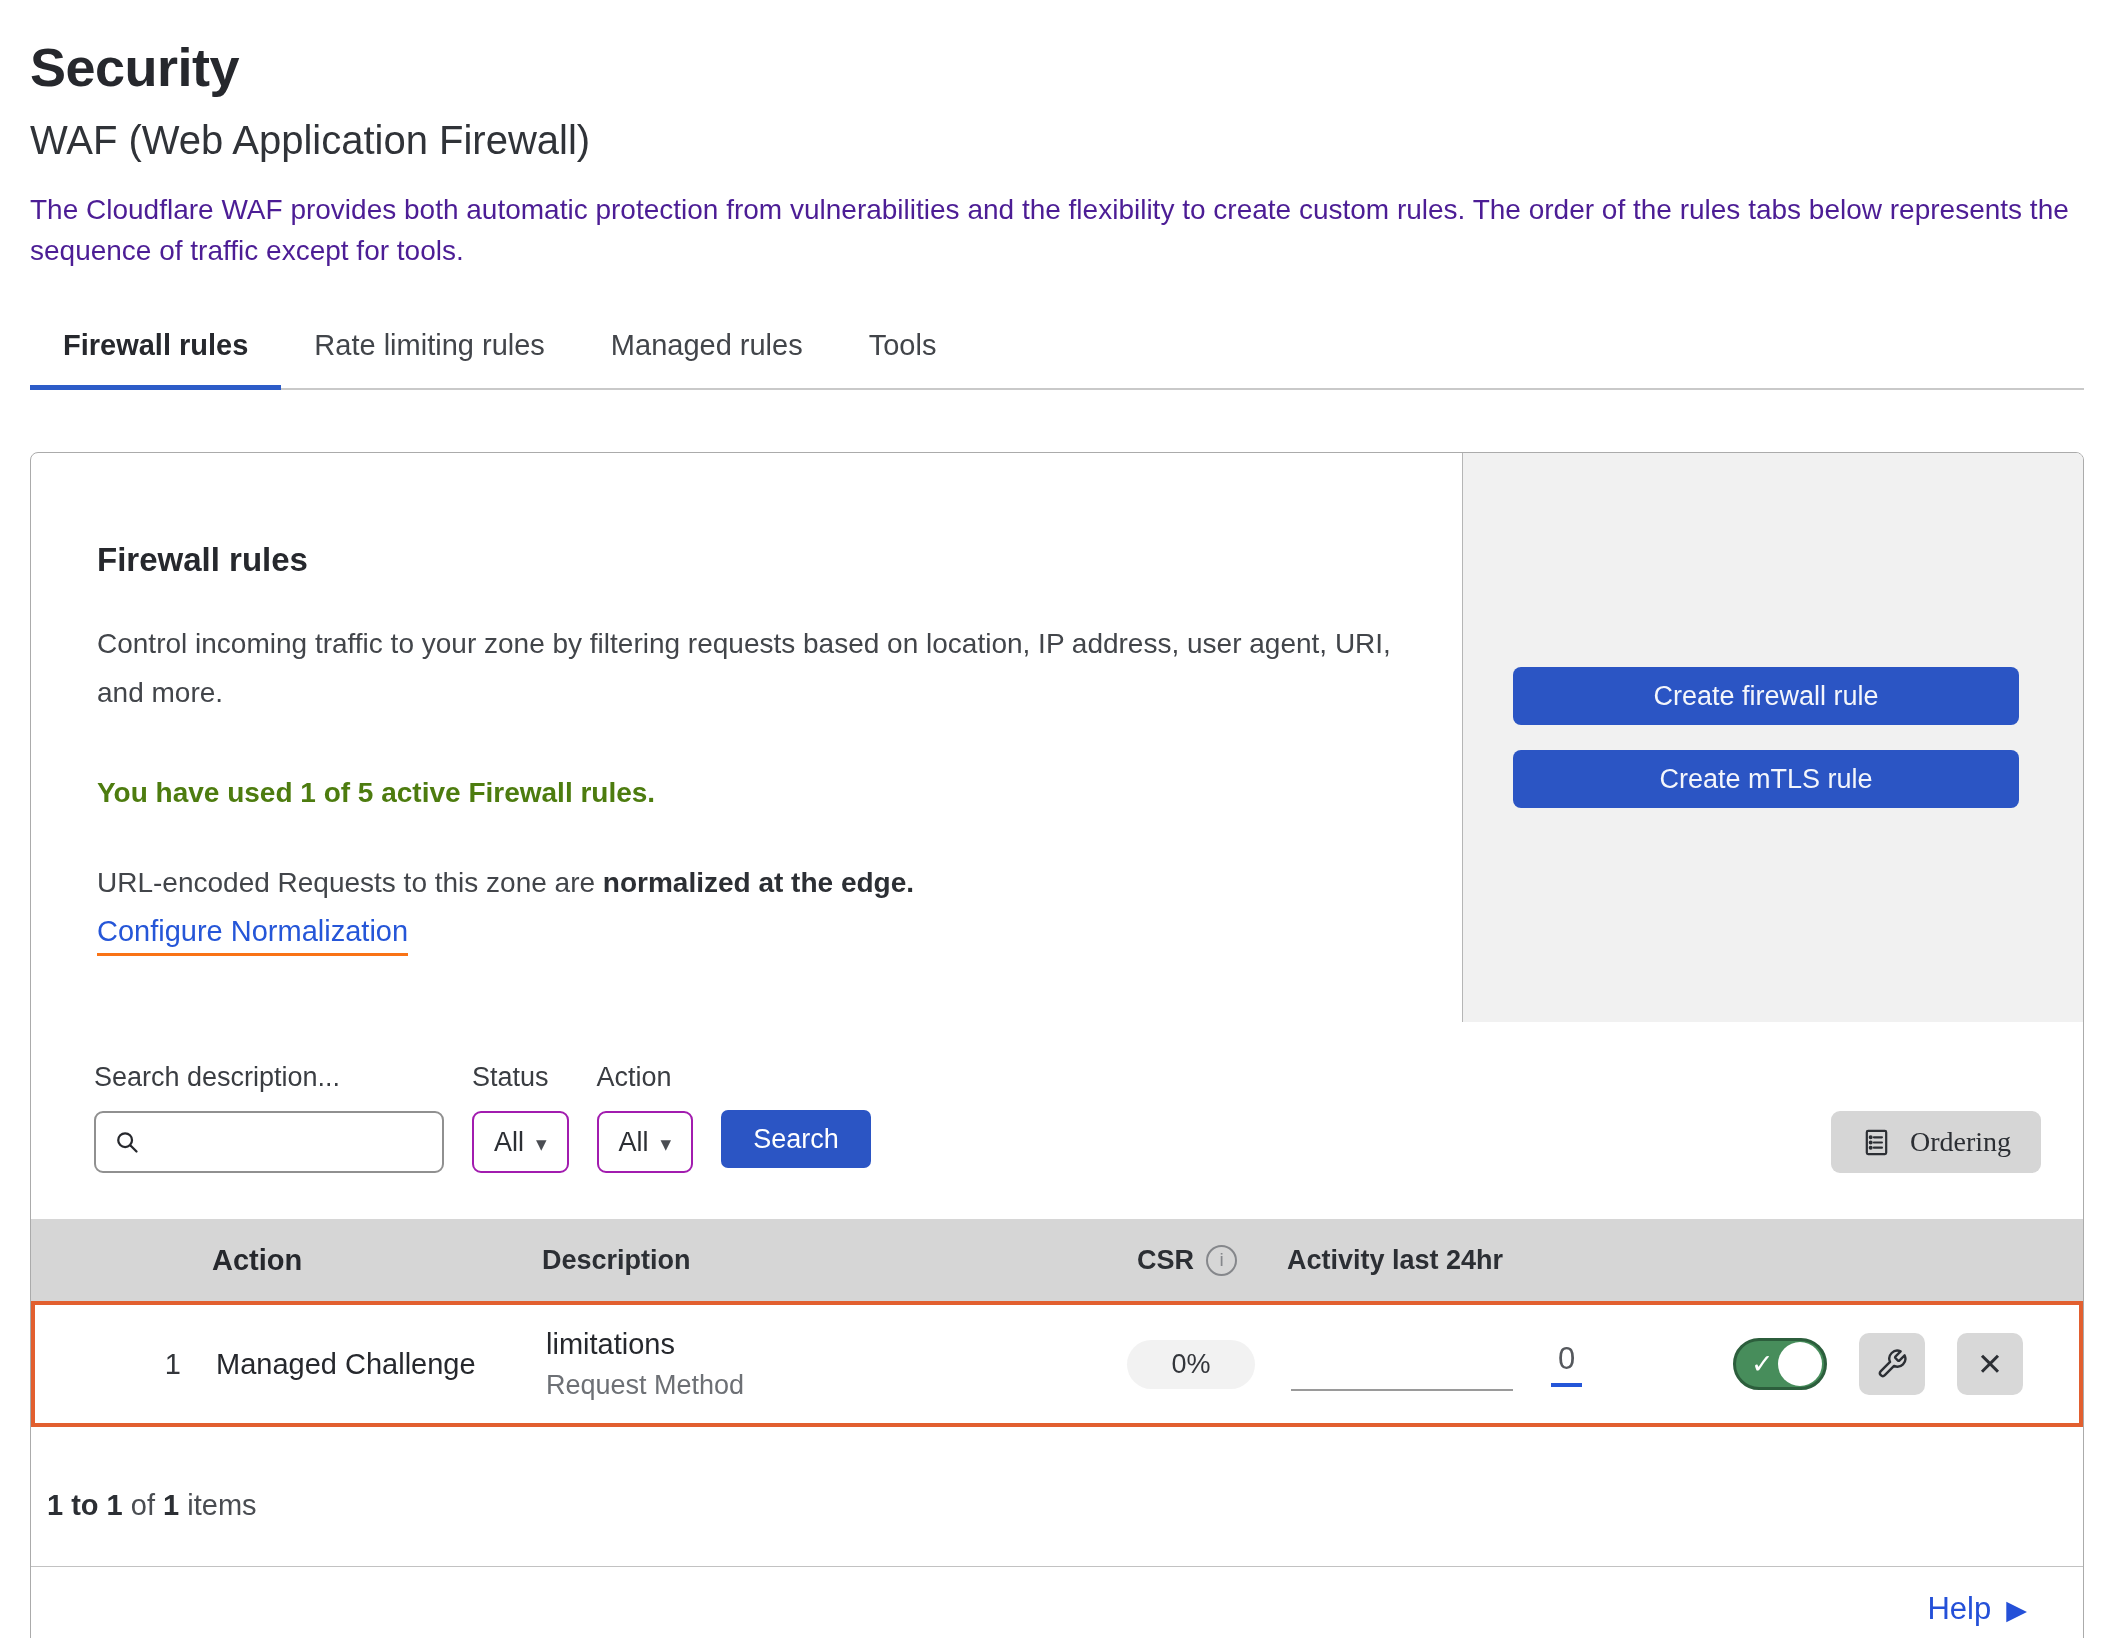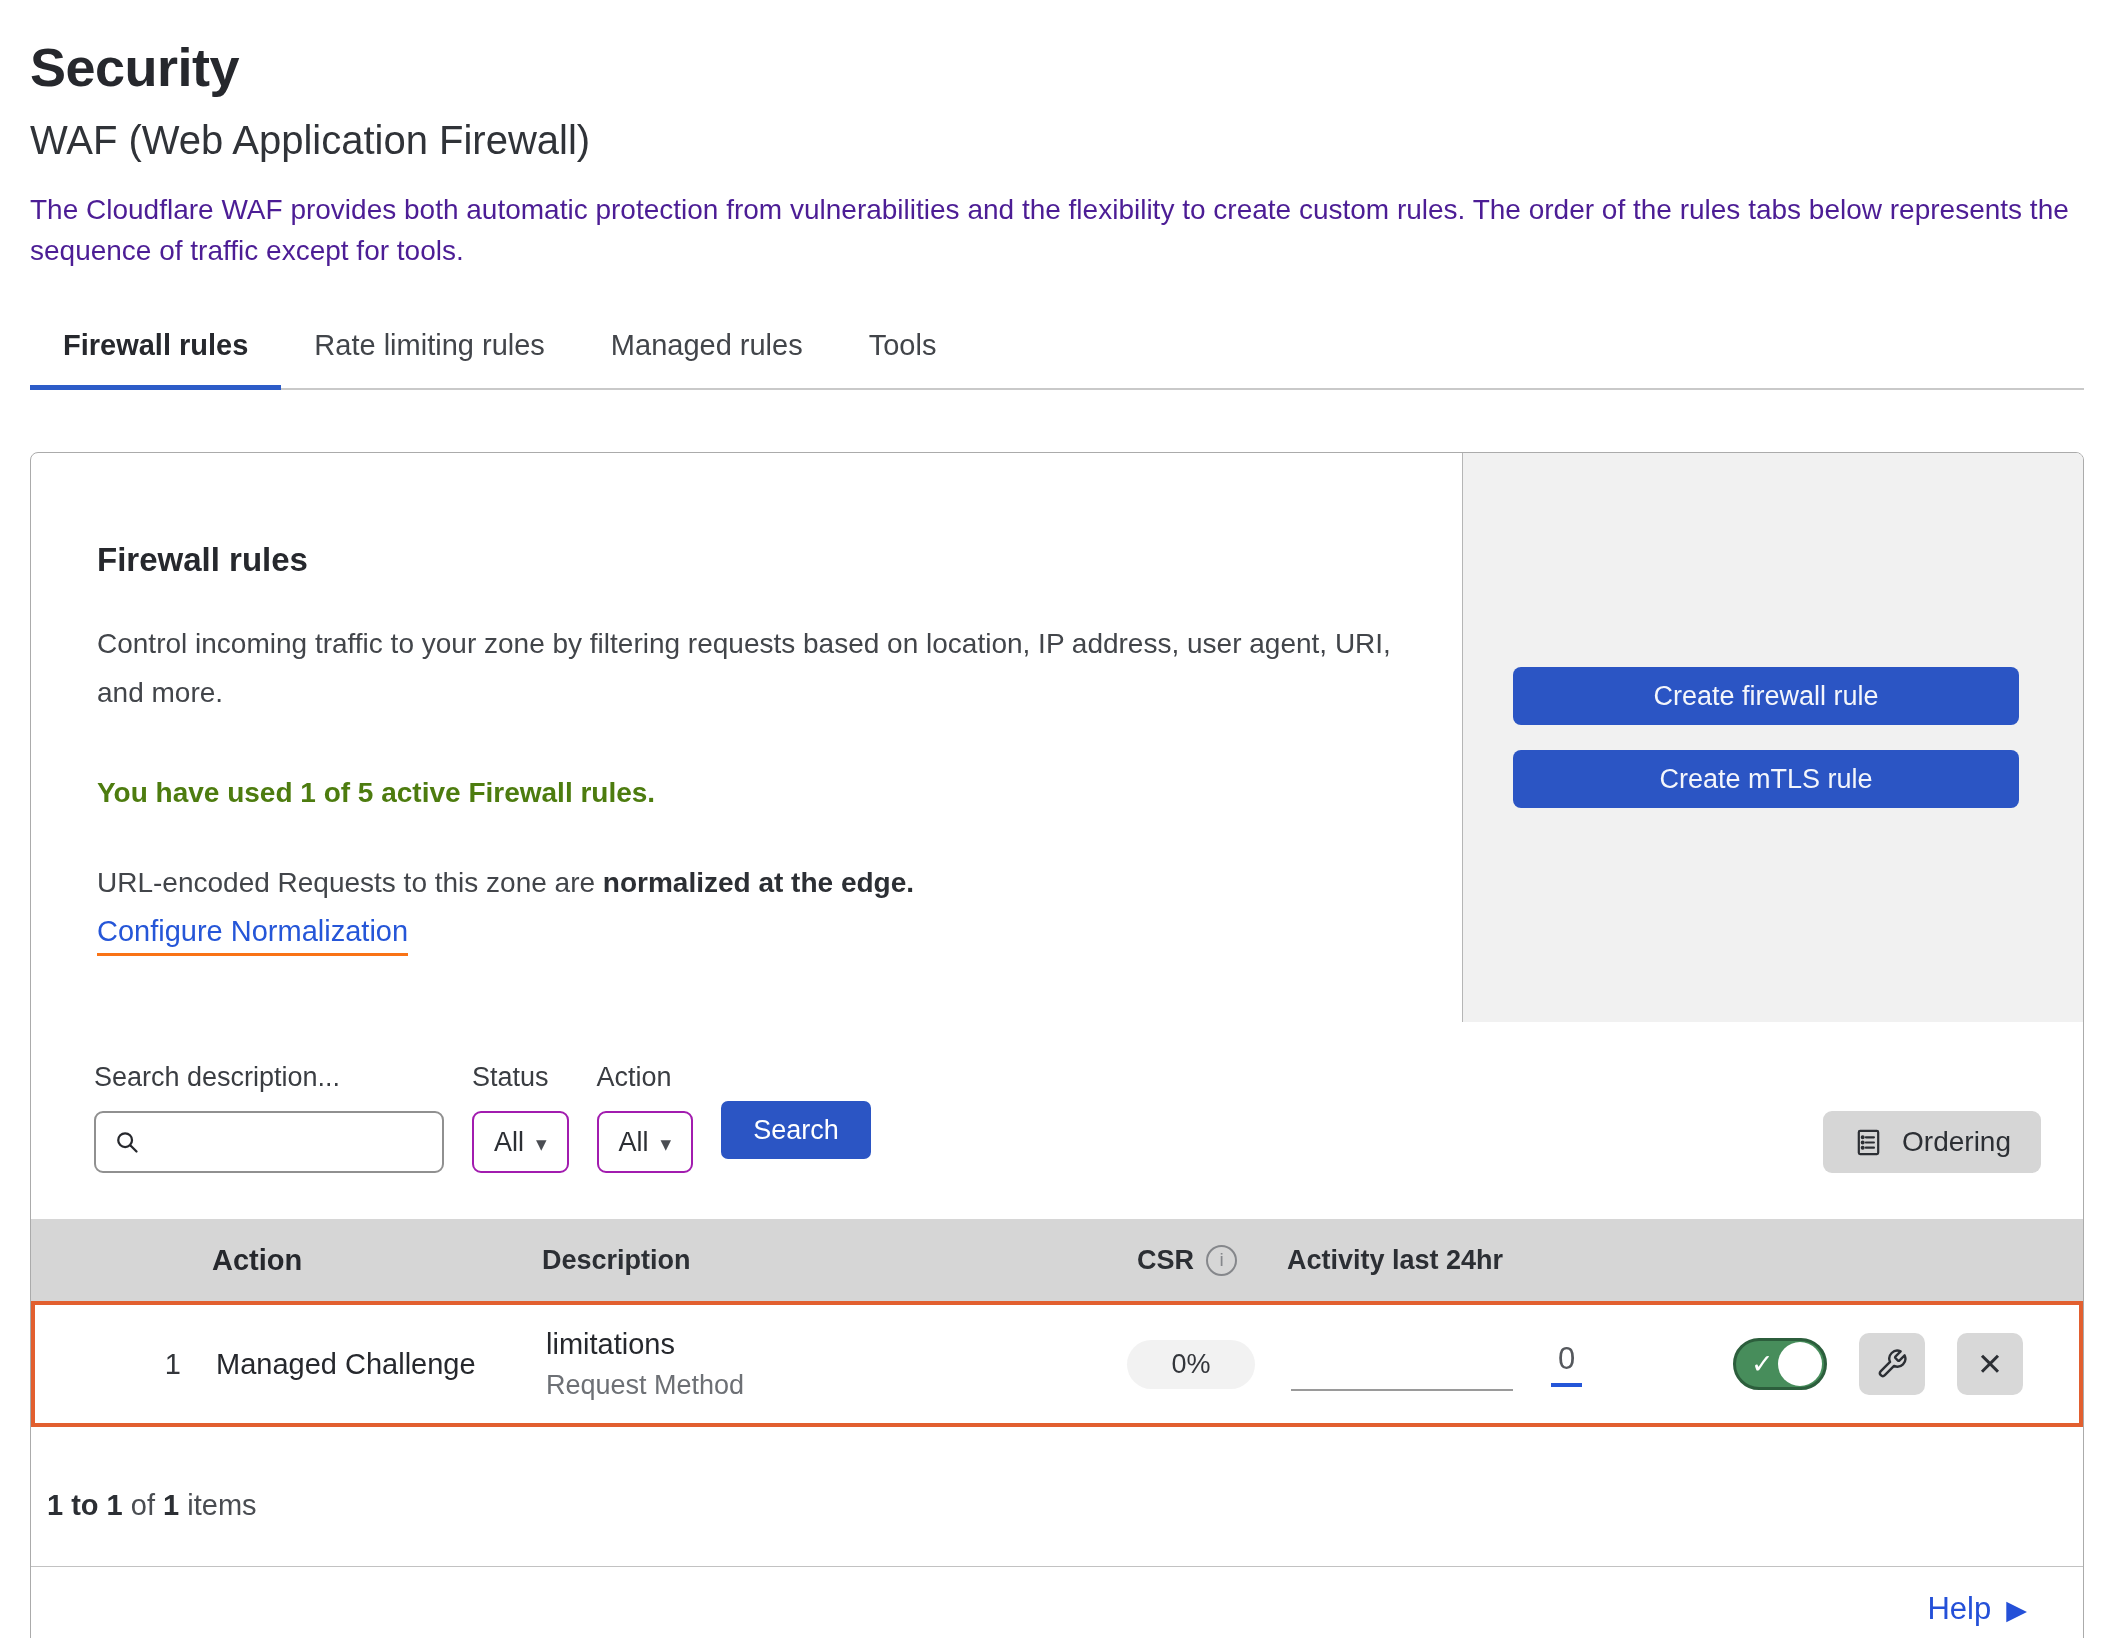--- a/index.html
+++ b/index.html
@@ -44,25 +44,25 @@
   .fgroup { margin-right:28px; }
   .fgroup .flabel { display:block; font-size:27px; color:#3a3d42; margin-bottom:18px; }
   .search-box { width:350px; height:62px; border:2px solid #909090; border-radius:9px;
                 display:flex; align-items:center; padding-left:16px; background:#fff; }
   .search-box input { border:none; outline:none; font-size:26px; width:270px; margin-left:10px;
                       font-family:inherit; background:transparent; }
   .select-box { height:62px; border:2px solid #a21caf; border-radius:9px; background:#fff;
                 display:flex; align-items:center; justify-content:center; gap:12px;
                 font-size:27px; color:#2c2f34; padding:0 20px; cursor:pointer; }
   .chevron { font-size:21px; color:#4a4d52; margin-top:4px; }
-  .btn-search { height:58px; padding:0 32px; margin-bottom:14px; background:#2b55c4; color:#ffffff;
+  .btn-search { height:58px; padding:0 32px; margin-bottom:5px; background:#2b55c4; color:#ffffff;
                 border:none; border-radius:7px; font-size:27px; cursor:pointer; font-family:inherit; }
   .btn-ordering { margin-left:auto; margin-right:2px; height:62px; background:#d6d6d6; border:none;
                   border-radius:9px; font-size:28px; color:#2c2f34; display:flex; align-items:center;
-                  gap:18px; padding:0 30px; cursor:pointer; font-family:Liberation Sans, sans-serif; }
+                  gap:18px; padding:0 30px; cursor:pointer; font-family:Liberation Serif, serif; }
 
   
   .thead { display:flex; align-items:center; background:#d6d6d6; height:82px;
            font-weight:700; font-size:27px; color:#2c2f34; }
   .trow { display:flex; align-items:center; background:#fff; border:4px solid #e25f2f; height:126px; }
   .c-num { width:146px; text-align:right; font-size:29px; color:#33363b; }
   .c-action { width:345px; padding-left:35px; font-size:29px; color:#26282d; }
   .c-desc { width:565px; padding-left:20px; }
   .c-desc .d-main { font-size:29px; color:#26282d; }
   .c-desc .d-sub { font-size:27px; color:#6d7075; margin-top:9px; }

